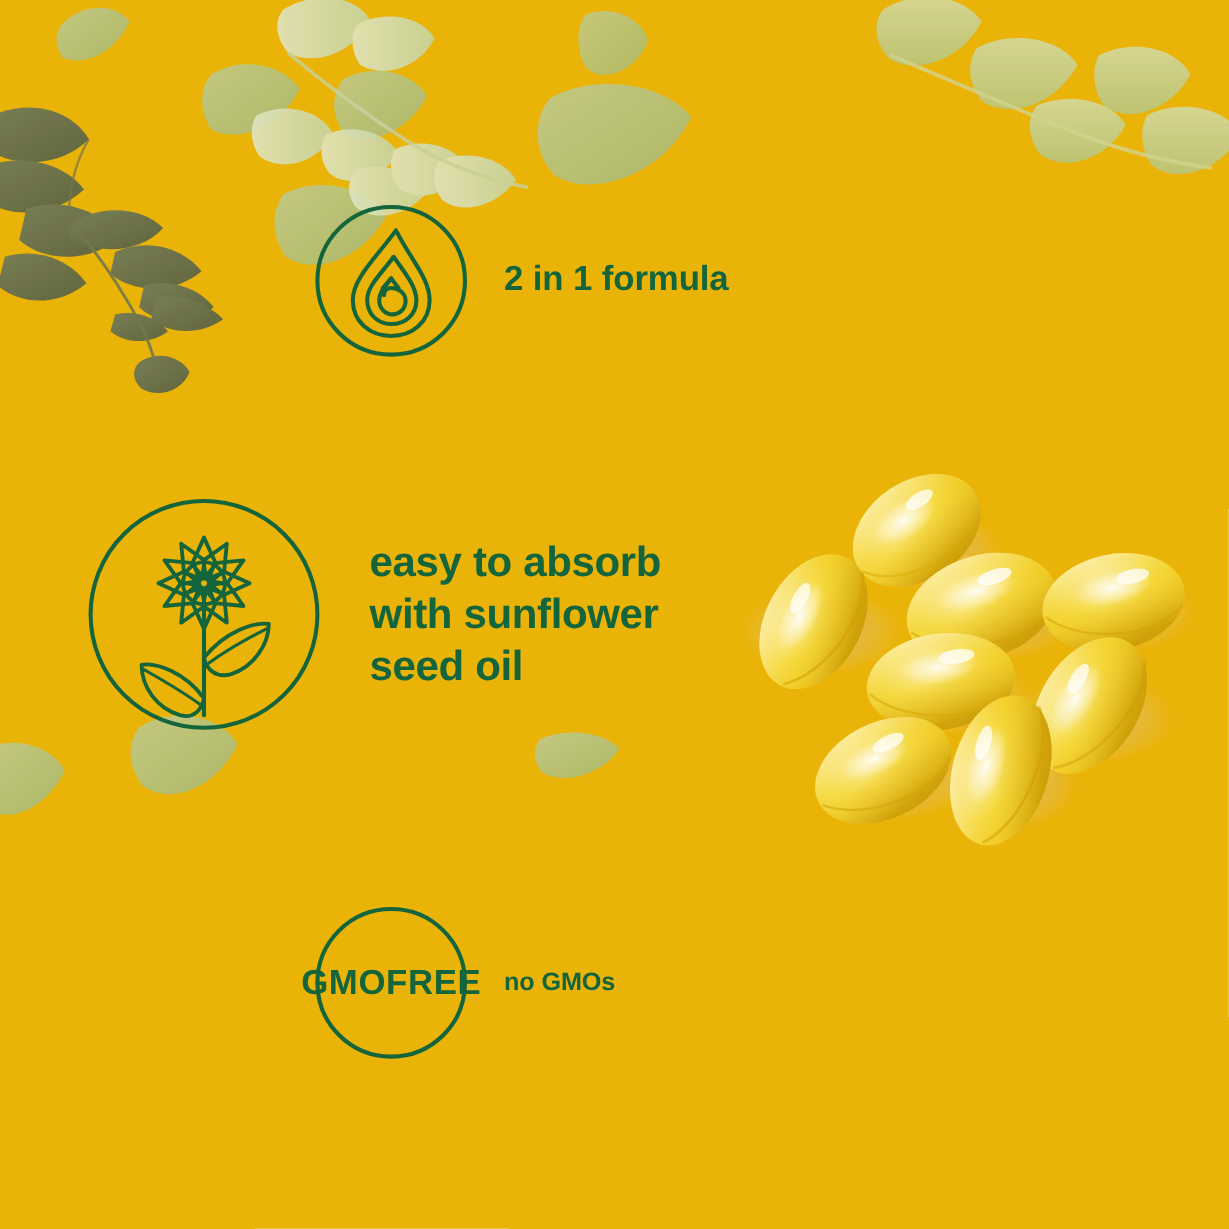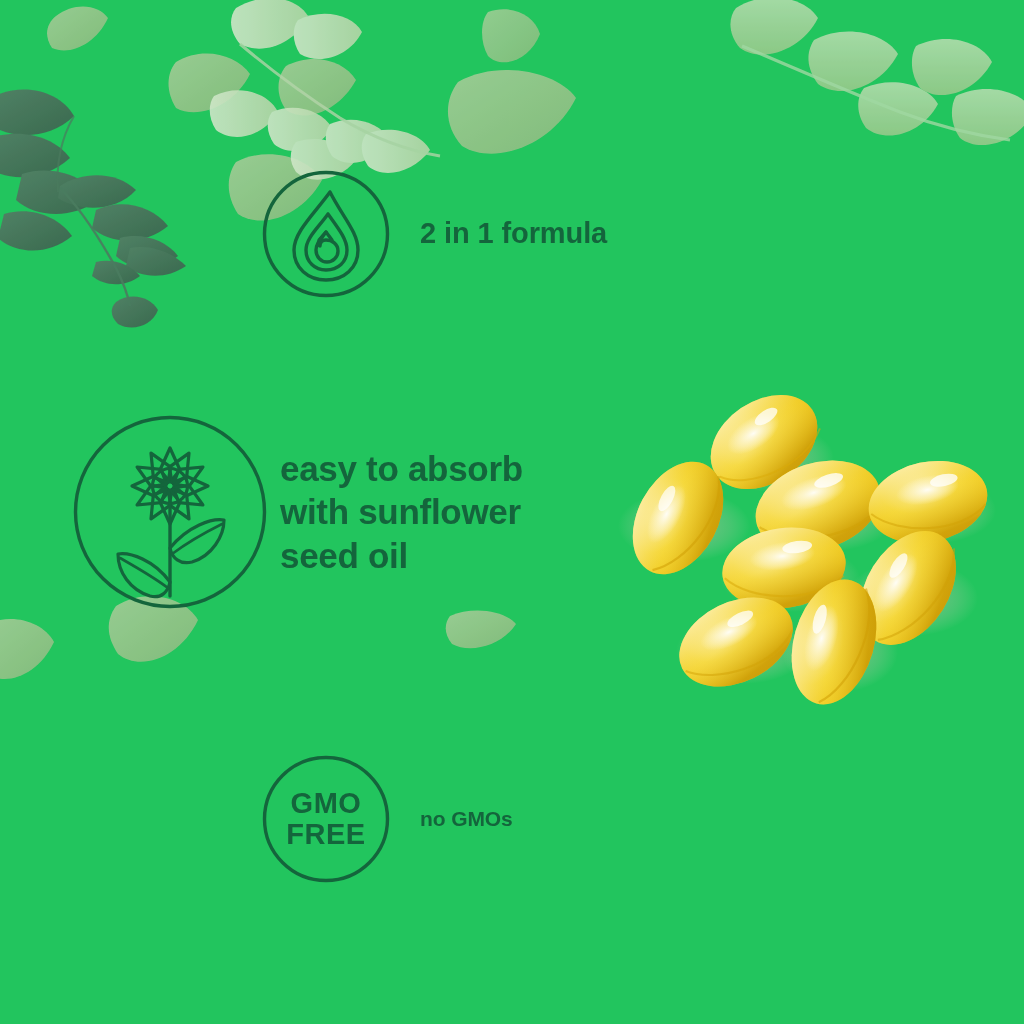--- a/index.html
+++ b/index.html
@@ -10,21 +10,21 @@
     width: 1024px;
     height: 1024px;
     background: #f7efe9;
     font-family: "Liberation Sans", sans-serif;
     overflow: hidden;
   }
   #stage {
     position: relative;
     width: 1024px;
     height: 1024px;
-    background: #22c55e;
+    background: #eab308;
     overflow: hidden;
   }
 
   
   #foliage {
     position: absolute;
     left: 0;
     top: 0;
     width: 1024px;
     height: 1024px;
@@ -61,21 +61,21 @@
     font-size: 29px;
     font-weight: 700;
     letter-spacing: -0.1px;
     line-height: 1.1;
   }
 
   
   #feature-absorb { left: 72px; top: 414px; }
   #badge-sunflower { width: 196px; height: 196px; }
   #label-absorb {
-    margin-left: 12px;
+    margin-left: 40px;
     font-size: 35px;
     font-weight: 700;
     line-height: 1.24;
     letter-spacing: -0.3px;
   }
 
   
   #feature-gmo { left: 262px; top: 755px; }
   #badge-gmo { width: 128px; height: 128px; }
   #label-gmo {
@@ -85,21 +85,21 @@
     letter-spacing: -0.1px;
   }
 
   .gmo-text {
     position: absolute;
     left: 0;
     top: 0;
     width: 128px;
     height: 128px;
     display: flex;
-    flex-direction: column;
+    flex-direction: row;
     align-items: center;
     justify-content: center;
     color: #14653c;
     font-size: 29px;
     font-weight: 700;
     letter-spacing: 0.5px;
     line-height: 1.06;
   }
 
   

